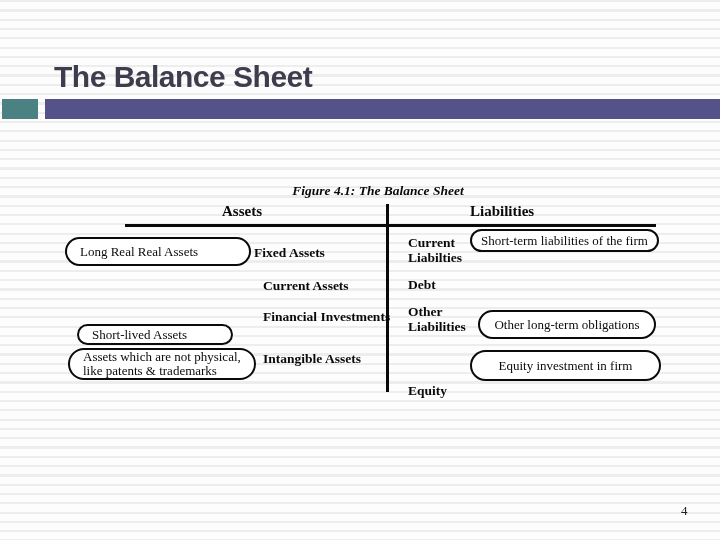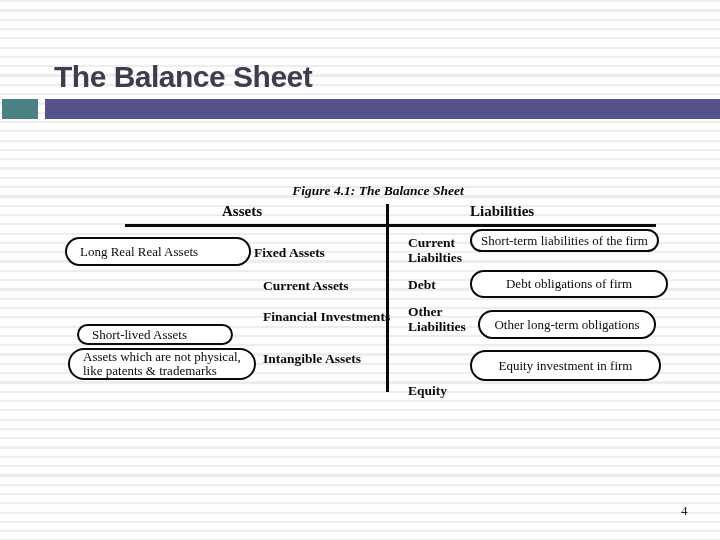--- a/index.html
+++ b/index.html
@@ -122,23 +122,20 @@
   </div>
   <div class="mid-label al4">Intangible Assets</div>
 
   <div class="mid-label preline ll1">Current
 Liabilties</div>
   <div class="oval center-text lo1">
     <span>Short-term liabilities of the firm</span>
   </div>
 
   <div class="mid-label ll2">Debt</div>
-  <div class="oval center-text lo2">
-    <span>Debt obligations of firm</span>
-  </div>
 
   <div class="mid-label preline ll3">Other
 Liabilities</div>
   <div class="oval center-text lo3">
     <span>Other long-term obligations</span>
   </div>
 
   <div class="mid-label ll4">Equity</div>
   <div class="oval center-text lo4">
     <span>Equity investment in firm</span>

